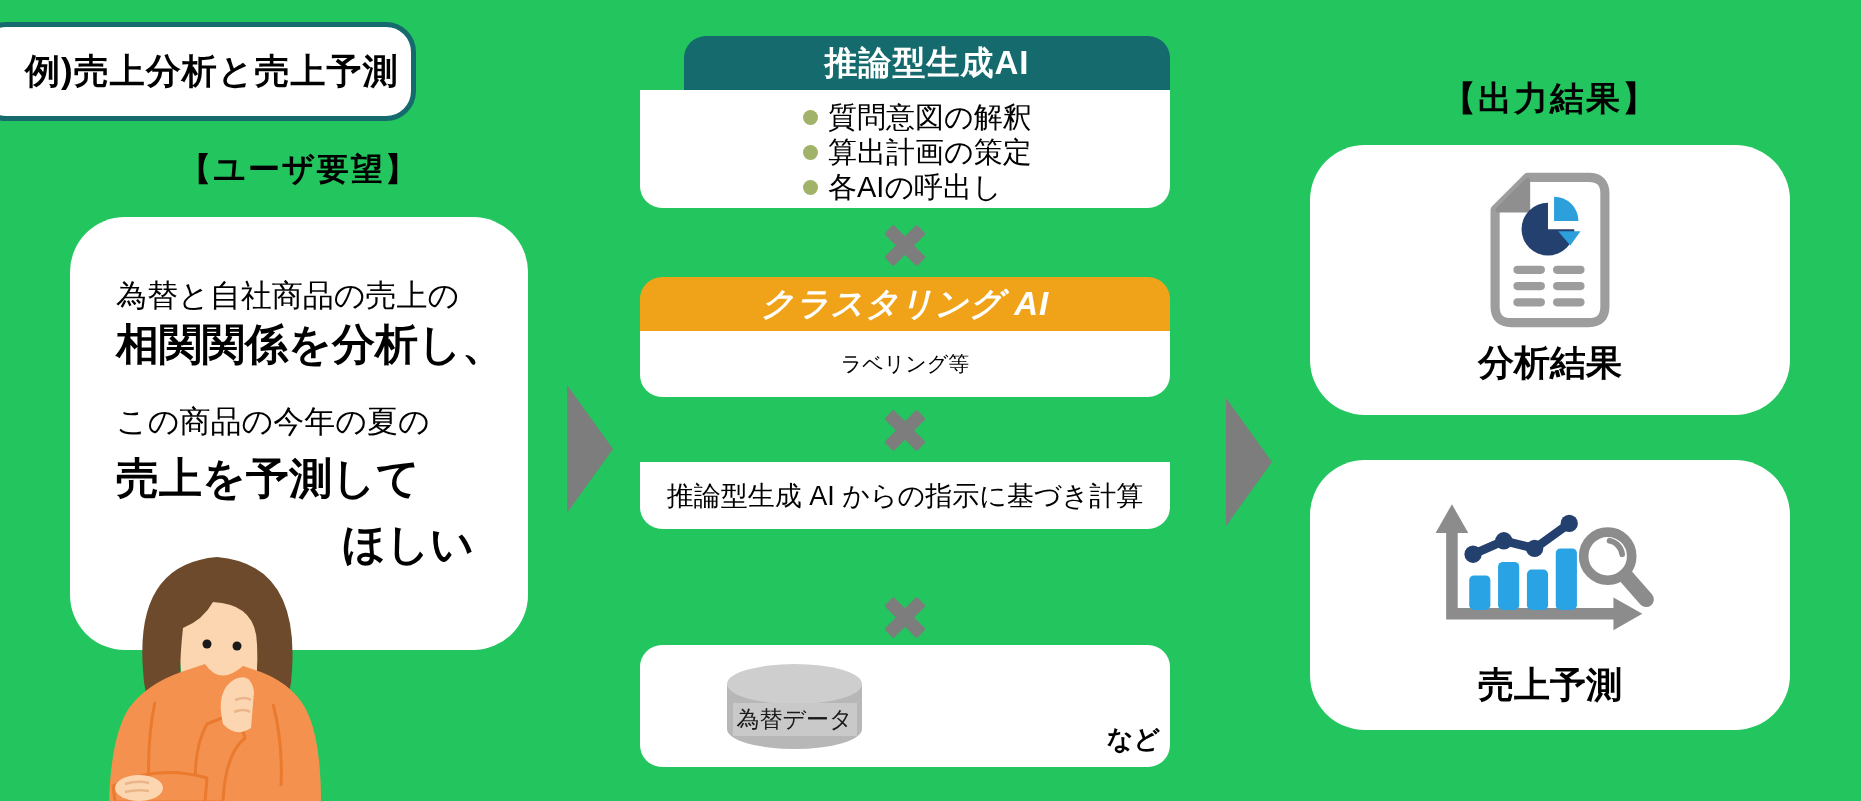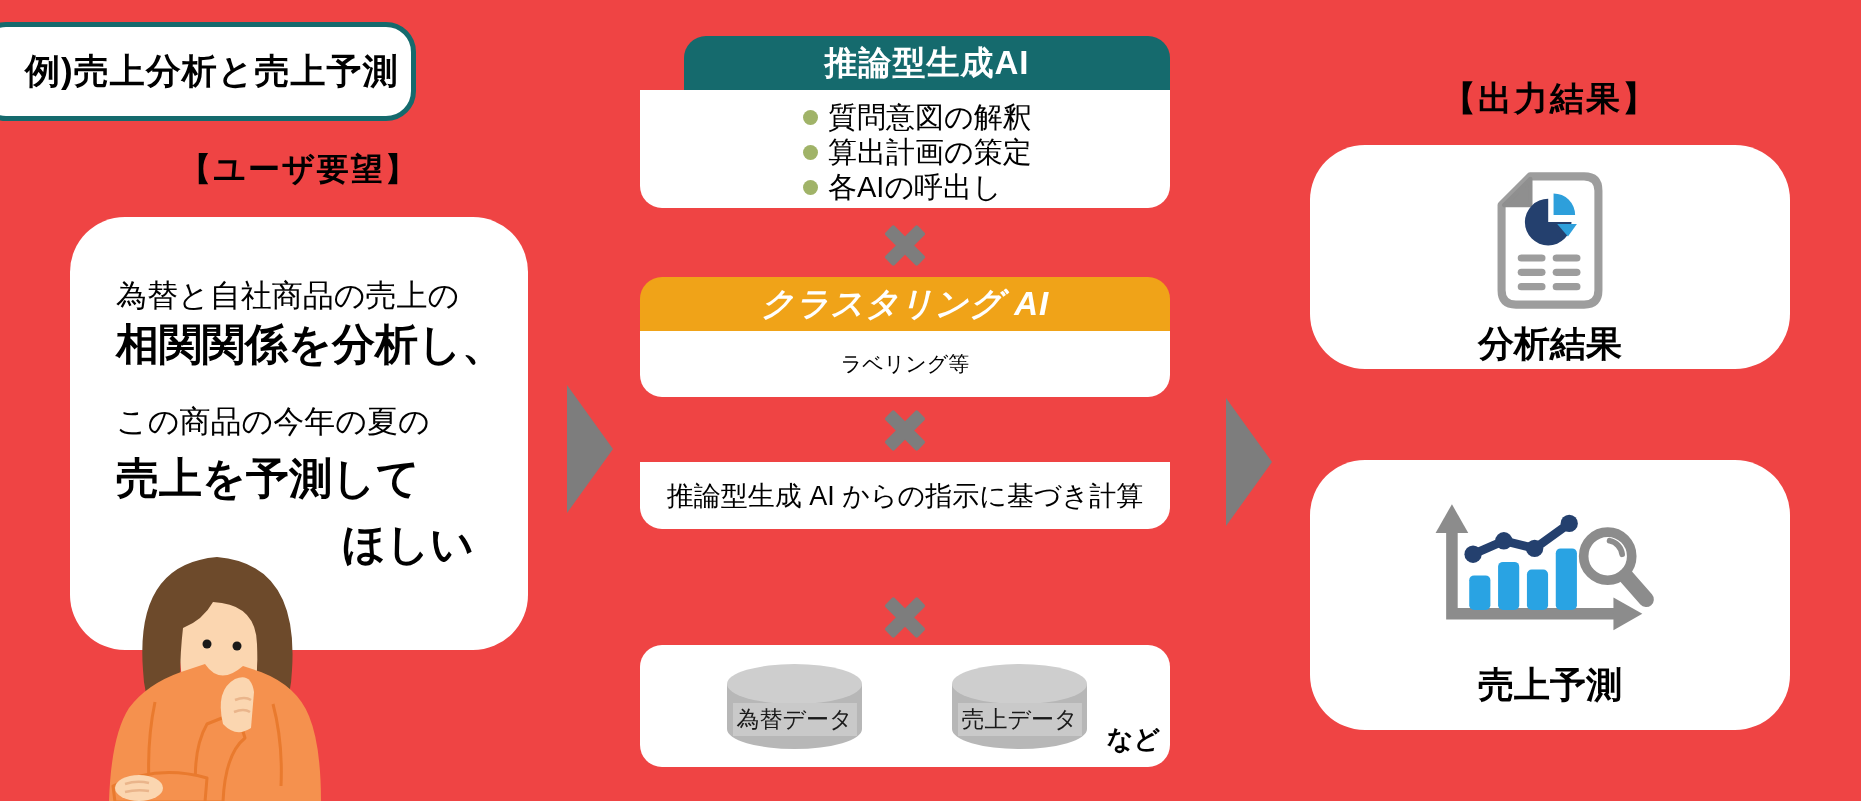--- a/index.html
+++ b/index.html
@@ -1,19 +1,19 @@
 <!DOCTYPE html>
 <html><head>
 <meta charset="utf-8">
 <style>
   html,body{margin:0;padding:0;}
   #stage{
     position:relative;
     width:1861px;height:801px;
-    background:#ef4444;
+    background:#22c55e;
     overflow:hidden;
     font-family:"Liberation Sans","DejaVu Sans",sans-serif;
     color:#000;
   }
   .abs{position:absolute;}
 
   
   #title-box{
     left:-24px;top:22px;width:440px;height:99px;
     background:#fff;border:5px solid #156a6d;border-radius:30px;
@@ -96,21 +96,21 @@
 
   
   #output-heading{
     left:1305px;top:76px;width:490px;text-align:center;
     font-size:34px;font-weight:bold;letter-spacing:2px;
   }
   .result-box{
     left:1310px;width:480px;background:#fff;border-radius:55px;
     box-sizing:border-box;display:flex;flex-direction:column;align-items:center;
   }
-  #result-analysis{top:145px;height:224px;padding-top:26px;}
+  #result-analysis{top:145px;height:270px;padding-top:26px;}
   #result-forecast{top:460px;height:270px;padding-top:40px;}
   .result-label{font-size:36px;font-weight:bold;margin-top:10px;}
   #result-forecast .result-label{margin-top:16px;}
 </style>
 </head>
 <body>
 
 <div id="stage">
 
   <div id="title-box" class="abs">
@@ -189,27 +189,20 @@
 
   <div id="cross-3" class="cross"></div>
 
   <div id="box-data" class="abs">
     <div id="cyl-1" class="cylinder">
       <svg viewBox="0 0 145 95" width="145" height="95">
         <path d="M5,25 L5,70 A67.5,20 0 0 0 140,70 L140,25 Z" fill="#b7b7b7"></path>
         <ellipse cx="72.5" cy="25" rx="67.5" ry="20" fill="#cecece"></ellipse>
       </svg>
       <div class="cyl-label">為替データ</div>
-    </div>
-    <div id="cyl-2" class="cylinder">
-      <svg viewBox="0 0 145 95" width="145" height="95">
-        <path d="M5,25 L5,70 A67.5,20 0 0 0 140,70 L140,25 Z" fill="#b7b7b7"></path>
-        <ellipse cx="72.5" cy="25" rx="67.5" ry="20" fill="#cecece"></ellipse>
-      </svg>
-      <div class="cyl-label">売上データ</div>
     </div>
     <div id="etc-label">など</div>
   </div>
 
   <div id="output-heading" class="abs">【出力結果】</div>
 
   <div id="result-analysis" class="abs result-box">
     <svg width="122" height="158" viewBox="0 0 120 155">
       <path d="M38,6 H98 Q114,6 114,22 V133 Q114,149 98,149 H22 Q6,149 6,133 V38 Z" fill="#ffffff" stroke="#9d9d9d" stroke-width="9" stroke-linejoin="round"></path>
       <path d="M38,9 L9,38 L38,38 Z" fill="#8f8f8f" stroke="#8f8f8f" stroke-width="5" stroke-linejoin="round"></path>

